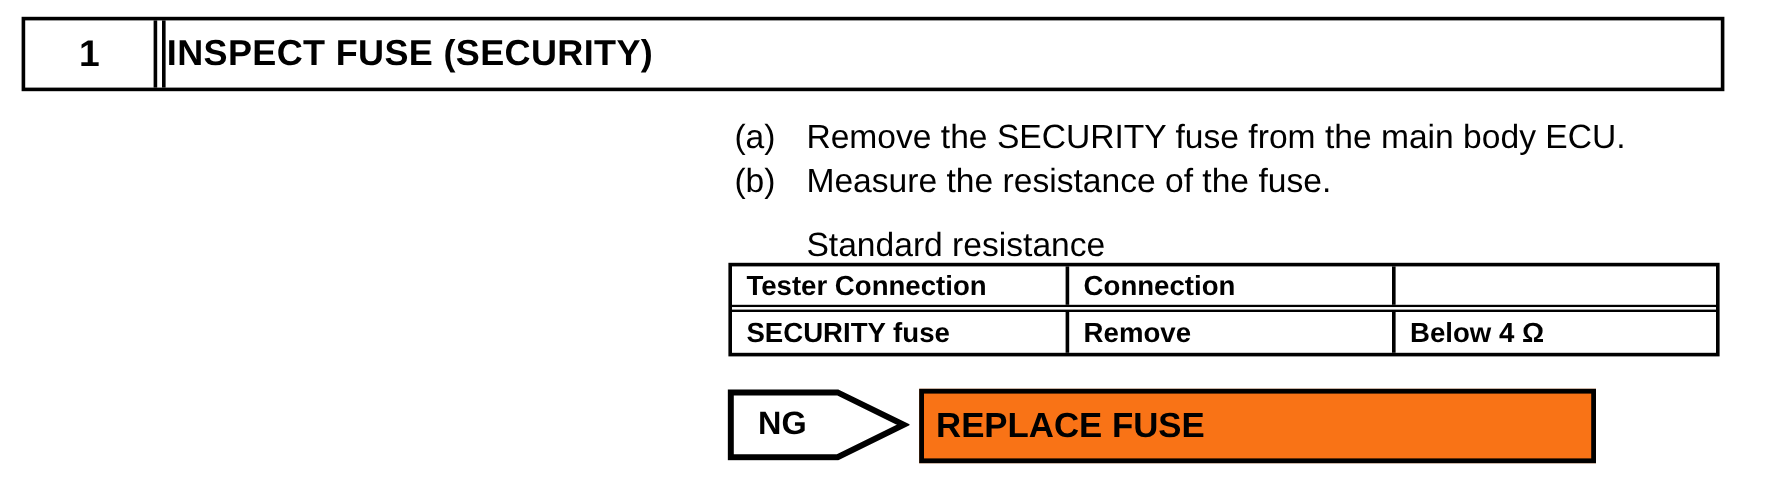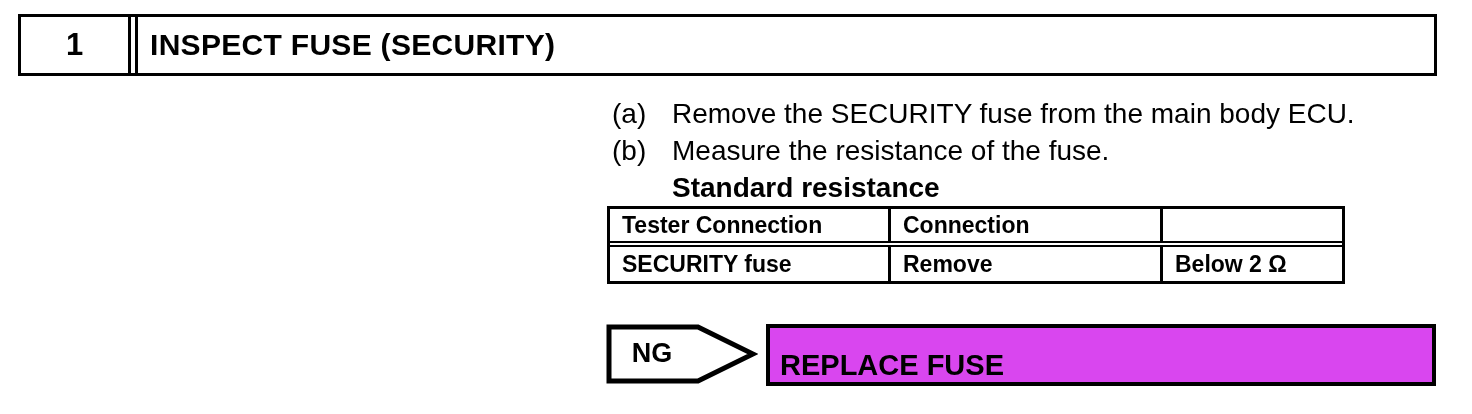--- a/index.html
+++ b/index.html
@@ -27,44 +27,44 @@
     width: 107px;
     border-right: 3px solid #000;
     display: flex; align-items: center; justify-content: center;
     font-weight: bold; font-size: 31px;
   }
   .header-gap { width: 4px; }
   .step-title-cell {
     flex: 1;
     border-left: 3px solid #000;
     display: flex; align-items: center;
-    padding-left: 12px;
+    padding-left: 1px;
     font-weight: bold; font-size: 30px;
     letter-spacing: 0.3px;
     white-space: nowrap;
   }
 
   
   .instructions {
     position: absolute;
     left: 612px; top: 95px;
     width: 830px;
     font-size: 28px;
     line-height: 37px;
   }
   .instr-row { display: flex; }
   .instr-label { flex: 0 0 60px; width: 60px; }
   .instr-text { flex: 1; white-space: nowrap; }
-  .spec-heading { font-weight: bold; margin-left: 60px; }
+  .spec-heading { font-weight: normal; margin-left: 60px; margin-top: 16px; }
 
   
   .spec-table {
     position: absolute;
-    left: 607px; top: 206px;
-    width: 738px;
+    left: 607px; top: 219px;
+    width: 826px;
     border: 3px solid #000;
     box-sizing: border-box;
     background: #fff;
   }
   .t-row { display: flex; }
   .t-row.header { height: 32px; border-bottom: 2px solid #000; }
   .t-gap { height: 2px; background: #fff; }
   .t-row.data { height: 34px; border-top: 2px solid #000; }
   .t-cell {
     display: flex; align-items: center;
@@ -87,28 +87,28 @@
   .ng-svg { position: absolute; left: 0; top: 0; display: block; }
   .ng-label {
     position: absolute; left: 0; top: 1px;
     width: 92px; height: 56px;
     display: flex; align-items: center; justify-content: center;
     font-weight: bold; font-size: 27px;
   }
   .action-box {
     position: absolute;
     left: 766px; top: 324px;
-    width: 670px; height: 62px;
+    width: 564px; height: 62px;
     border: 4px solid #000;
     box-sizing: border-box;
-    display: flex; align-items: flex-end;
+    display: flex; align-items: center;
     padding-left: 10px;
     font-weight: bold; font-size: 29px;
     white-space: nowrap;
-    background: #d946ef;
+    background: #f97316;
   }
 </style>
 </head>
 <body>
 
 <div class="page">
 
   <div class="step-header">
     <div class="step-number-cell">
       <span>1</span>
@@ -133,21 +133,21 @@
 
   <div class="spec-table">
     <div class="t-row header">
       <div class="t-cell c1">Tester Connection</div>
       <div class="t-cell c2">Connection</div>
     </div>
     <div class="t-gap"></div>
     <div class="t-row data">
       <div class="t-cell c1">SECURITY fuse</div>
       <div class="t-cell c2">Remove</div>
-      <div class="t-cell c3">Below 2 Ω</div>
+      <div class="t-cell c3">Below 4 Ω</div>
     </div>
   </div>
 
   <div class="ng-branch">
     <svg class="ng-svg" width="152" height="60" viewBox="0 0 152 60" aria-hidden="true">
       <polygon points="3,3 92,3 147,30 92,57 3,57" fill="#ffffff" stroke="#000000" stroke-width="5" stroke-linejoin="miter"></polygon>
     </svg>
     <div class="ng-label">NG</div>
   </div>
 

